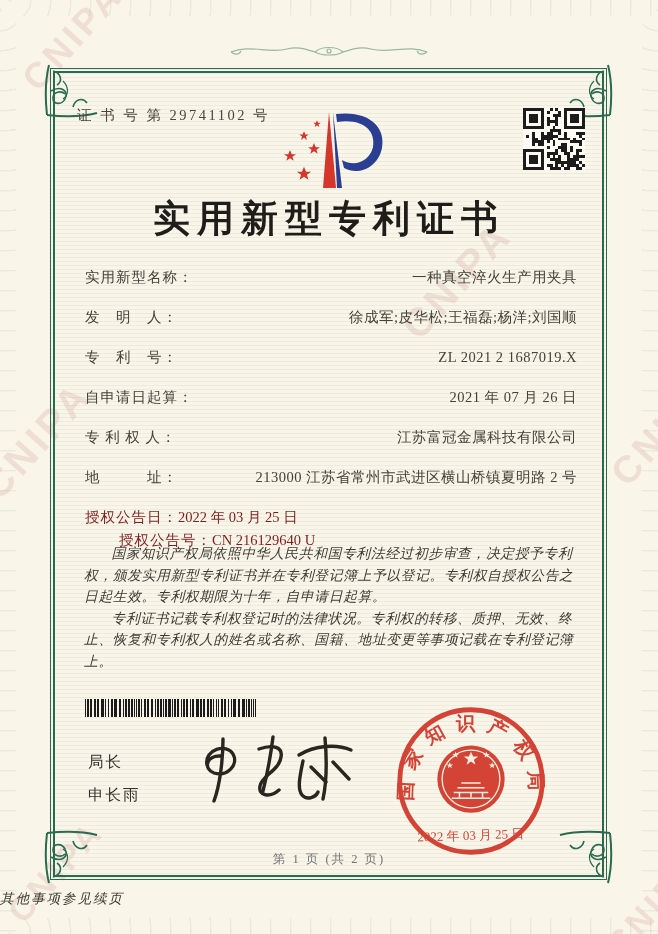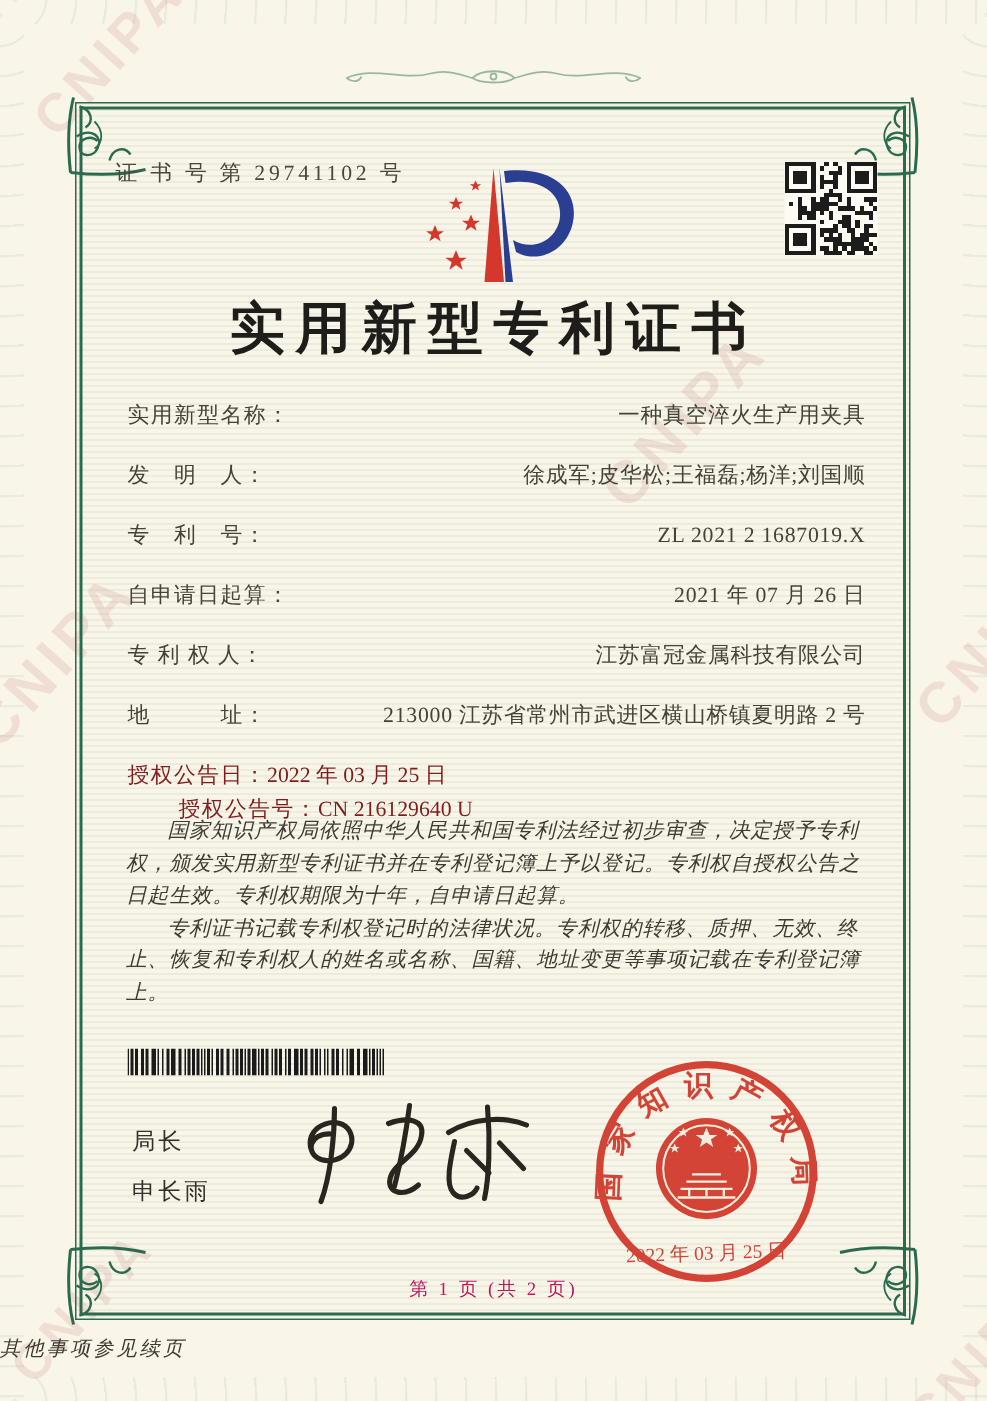--- a/index.html
+++ b/index.html
@@ -80,21 +80,21 @@
 
   .barcode{position:absolute;left:85px;top:699px;width:174px;height:18px;}
 
   .director{position:absolute;left:88px;top:745px;font-size:15.5px;color:#33312c;line-height:33px;letter-spacing:2px;}
   .signature{position:absolute;left:183px;top:731px;width:185px;height:92px;}
 
   .seal{position:absolute;left:394px;top:704px;width:154px;height:154px;opacity:.92;}
 
   .page-footer{
     position:absolute;left:0;right:0;top:851px;text-align:center;
-    font-size:12.5px;color:#be185d;letter-spacing:2px;
+    font-size:12.5px;color:#737373;letter-spacing:2px;
   }
   .cont-note{
     position:absolute;left:0;right:0;top:890px;
     font-size:13.5px;color:#3d3a33;letter-spacing:2px;font-style:italic;
   }
 </style>
 </head>
 <body>
 
 <div class="page">

